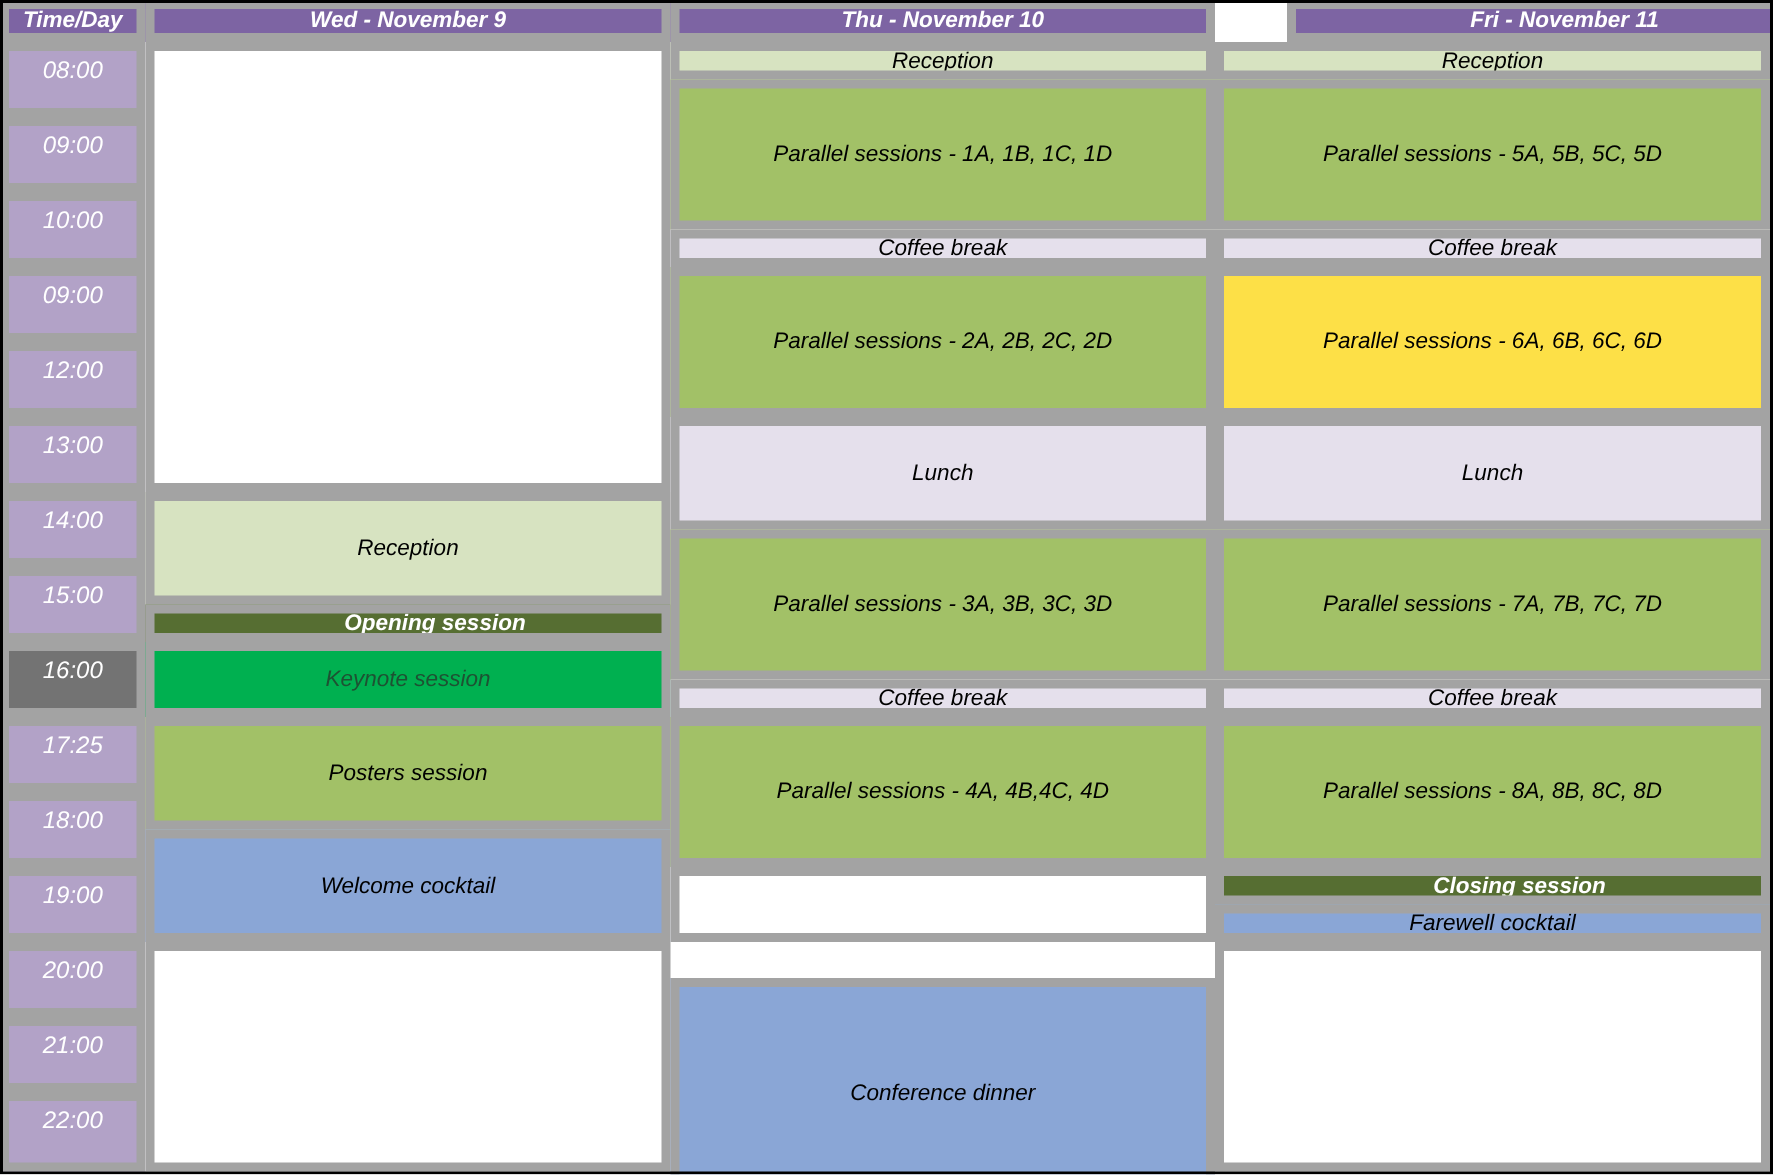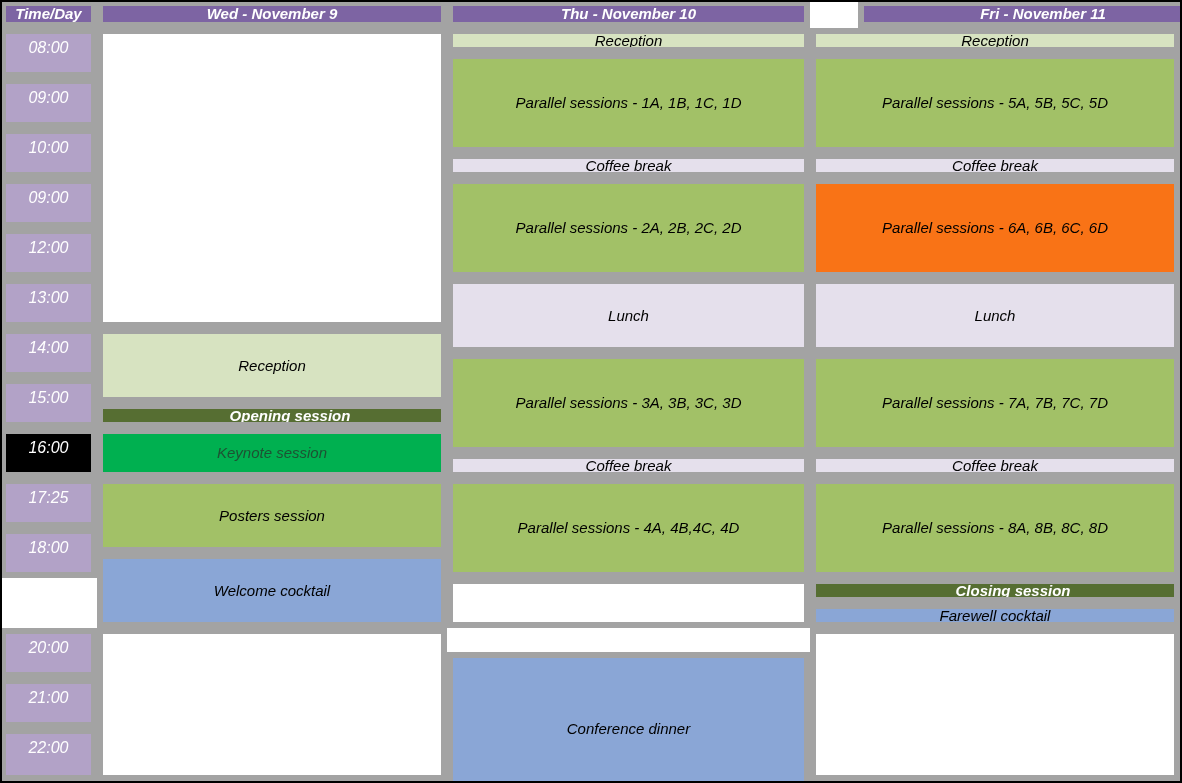--- a/index.html
+++ b/index.html
@@ -54,23 +54,24 @@
     <div class="cell header" style="left: 447px; top: 0px; width: 363px; height: 28px; background: rgb(125, 100, 163);">Thu - November 10</div>
     <div class="cell header" style="left: 810px; top: 0px; width: 370px; height: 28px; background: rgb(125, 100, 163); margin-left: 48px;">Fri - November 11</div>
     <div class="cell time" style="left: 0px; top: 28px; width: 97px; height: 50px; background: rgb(178, 162, 199);">08:00</div>
     <div class="cell time" style="left: 0px; top: 78px; width: 97px; height: 50px; background: rgb(178, 162, 199);">09:00</div>
     <div class="cell time" style="left: 0px; top: 128px; width: 97px; height: 50px; background: rgb(178, 162, 199);">10:00</div>
     <div class="cell time" style="left: 0px; top: 178px; width: 97px; height: 50px; background: rgb(178, 162, 199);">09:00</div>
     <div class="cell time" style="left: 0px; top: 228px; width: 97px; height: 50px; background: rgb(178, 162, 199);">12:00</div>
     <div class="cell time" style="left: 0px; top: 278px; width: 97px; height: 50px; background: rgb(178, 162, 199);">13:00</div>
     <div class="cell time" style="left: 0px; top: 328px; width: 97px; height: 50px; background: rgb(178, 162, 199);">14:00</div>
     <div class="cell time" style="left: 0px; top: 378px; width: 97px; height: 50px; background: rgb(178, 162, 199);">15:00</div>
-    <div class="cell time" style="left: 0px; top: 428px; width: 97px; height: 50px; background: #000000;">16:00</div>
+    <div class="cell time" style="left: 0px; top: 428px; width: 97px; height: 50px; background: #737373;">16:00</div>
     <div class="cell time" style="left: 0px; top: 478px; width: 97px; height: 50px; background: rgb(178, 162, 199);">17:25</div>
     <div class="cell time" style="left: 0px; top: 528px; width: 97px; height: 50px; background: rgb(178, 162, 199);">18:00</div>
+    <div class="cell time" style="left: 0px; top: 578px; width: 97px; height: 50px; background: rgb(178, 162, 199);">19:00</div>
     <div class="cell time" style="left: 0px; top: 628px; width: 97px; height: 50px; background: rgb(178, 162, 199);">20:00</div>
     <div class="cell time" style="left: 0px; top: 678px; width: 97px; height: 50px; background: rgb(178, 162, 199);">21:00</div>
     <div class="cell time" style="left: 0px; top: 728px; width: 97px; height: 53px; background: rgb(178, 162, 199);">22:00</div>
     <div class="cell" style="left: 97px; top: 28px; width: 350px; height: 300px; background: rgb(255, 255, 255);"></div>
     <div class="cell" style="left: 97px; top: 328px; width: 350px; height: 75px; background: rgb(215, 227, 193);">Reception</div>
     <div class="cell bold" style="left: 97px; top: 403px; width: 350px; height: 25px; background: rgb(86, 110, 50); color: rgb(255, 255, 255);">Opening session</div>
     <div class="cell" style="left: 97px; top: 428px; width: 350px; height: 50px; background: rgb(0, 176, 80); color: rgb(29, 82, 51);">Keynote session</div>
     <div class="cell" style="left: 97px; top: 478px; width: 350px; height: 75px; background: rgb(162, 193, 103);">Posters session</div>
     <div class="cell" style="left: 97px; top: 553px; width: 350px; height: 75px; background: rgb(138, 166, 214);">Welcome cocktail</div>
     <div class="cell" style="left: 97px; top: 628px; width: 350px; height: 153px; background: rgb(255, 255, 255);"></div>
@@ -80,21 +81,21 @@
     <div class="cell" style="left: 447px; top: 178px; width: 363px; height: 100px; background: rgb(162, 193, 103);">Parallel sessions - 2A, 2B, 2C, 2D</div>
     <div class="cell" style="left: 447px; top: 278px; width: 363px; height: 75px; background: rgb(229, 224, 236);">Lunch</div>
     <div class="cell" style="left: 447px; top: 353px; width: 363px; height: 100px; background: rgb(162, 193, 103);">Parallel sessions - 3A, 3B, 3C, 3D</div>
     <div class="cell" style="left: 447px; top: 453px; width: 363px; height: 25px; background: rgb(229, 224, 236);">Coffee break</div>
     <div class="cell" style="left: 447px; top: 478px; width: 363px; height: 100px; background: rgb(162, 193, 103);">Parallel sessions - 4A, 4B,4C, 4D</div>
     <div class="cell" style="left: 447px; top: 578px; width: 363px; height: 50px; background: rgb(255, 255, 255);"></div>
     <div class="cell" style="left: 447px; top: 628px; width: 363px; height: 153px; background: rgb(138, 166, 214); margin-top: 24px;">Conference dinner</div>
     <div class="cell" style="left: 810px; top: 28px; width: 370px; height: 25px; background: rgb(215, 227, 193);">Reception</div>
     <div class="cell" style="left: 810px; top: 53px; width: 370px; height: 100px; background: rgb(162, 193, 103);">Parallel sessions - 5A, 5B, 5C, 5D</div>
     <div class="cell" style="left: 810px; top: 153px; width: 370px; height: 25px; background: rgb(229, 224, 236);">Coffee break</div>
-    <div class="cell" style="left: 810px; top: 178px; width: 370px; height: 100px; background: #f97316;">Parallel sessions - 6A, 6B, 6C, 6D</div>
+    <div class="cell" style="left: 810px; top: 178px; width: 370px; height: 100px; background: #fde047;">Parallel sessions - 6A, 6B, 6C, 6D</div>
     <div class="cell" style="left: 810px; top: 278px; width: 370px; height: 75px; background: rgb(229, 224, 236);">Lunch</div>
     <div class="cell" style="left: 810px; top: 353px; width: 370px; height: 100px; background: rgb(162, 193, 103);">Parallel sessions - 7A, 7B, 7C, 7D</div>
     <div class="cell" style="left: 810px; top: 453px; width: 370px; height: 25px; background: rgb(229, 224, 236);">Coffee break</div>
     <div class="cell" style="left: 810px; top: 478px; width: 370px; height: 100px; background: rgb(162, 193, 103);">Parallel sessions - 8A, 8B, 8C, 8D</div>
     <div class="cell bold" style="left: 810px; top: 578px; width: 370px; height: 25px; background: rgb(86, 110, 50); color: rgb(255, 255, 255);">Closing session</div>
     <div class="cell" style="left: 810px; top: 603px; width: 370px; height: 25px; background: rgb(138, 166, 214);">Farewell cocktail</div>
     <div class="cell" style="left: 810px; top: 628px; width: 370px; height: 153px; background: rgb(255, 255, 255);"></div>
     <div class="frame"></div>
 </div>
 

